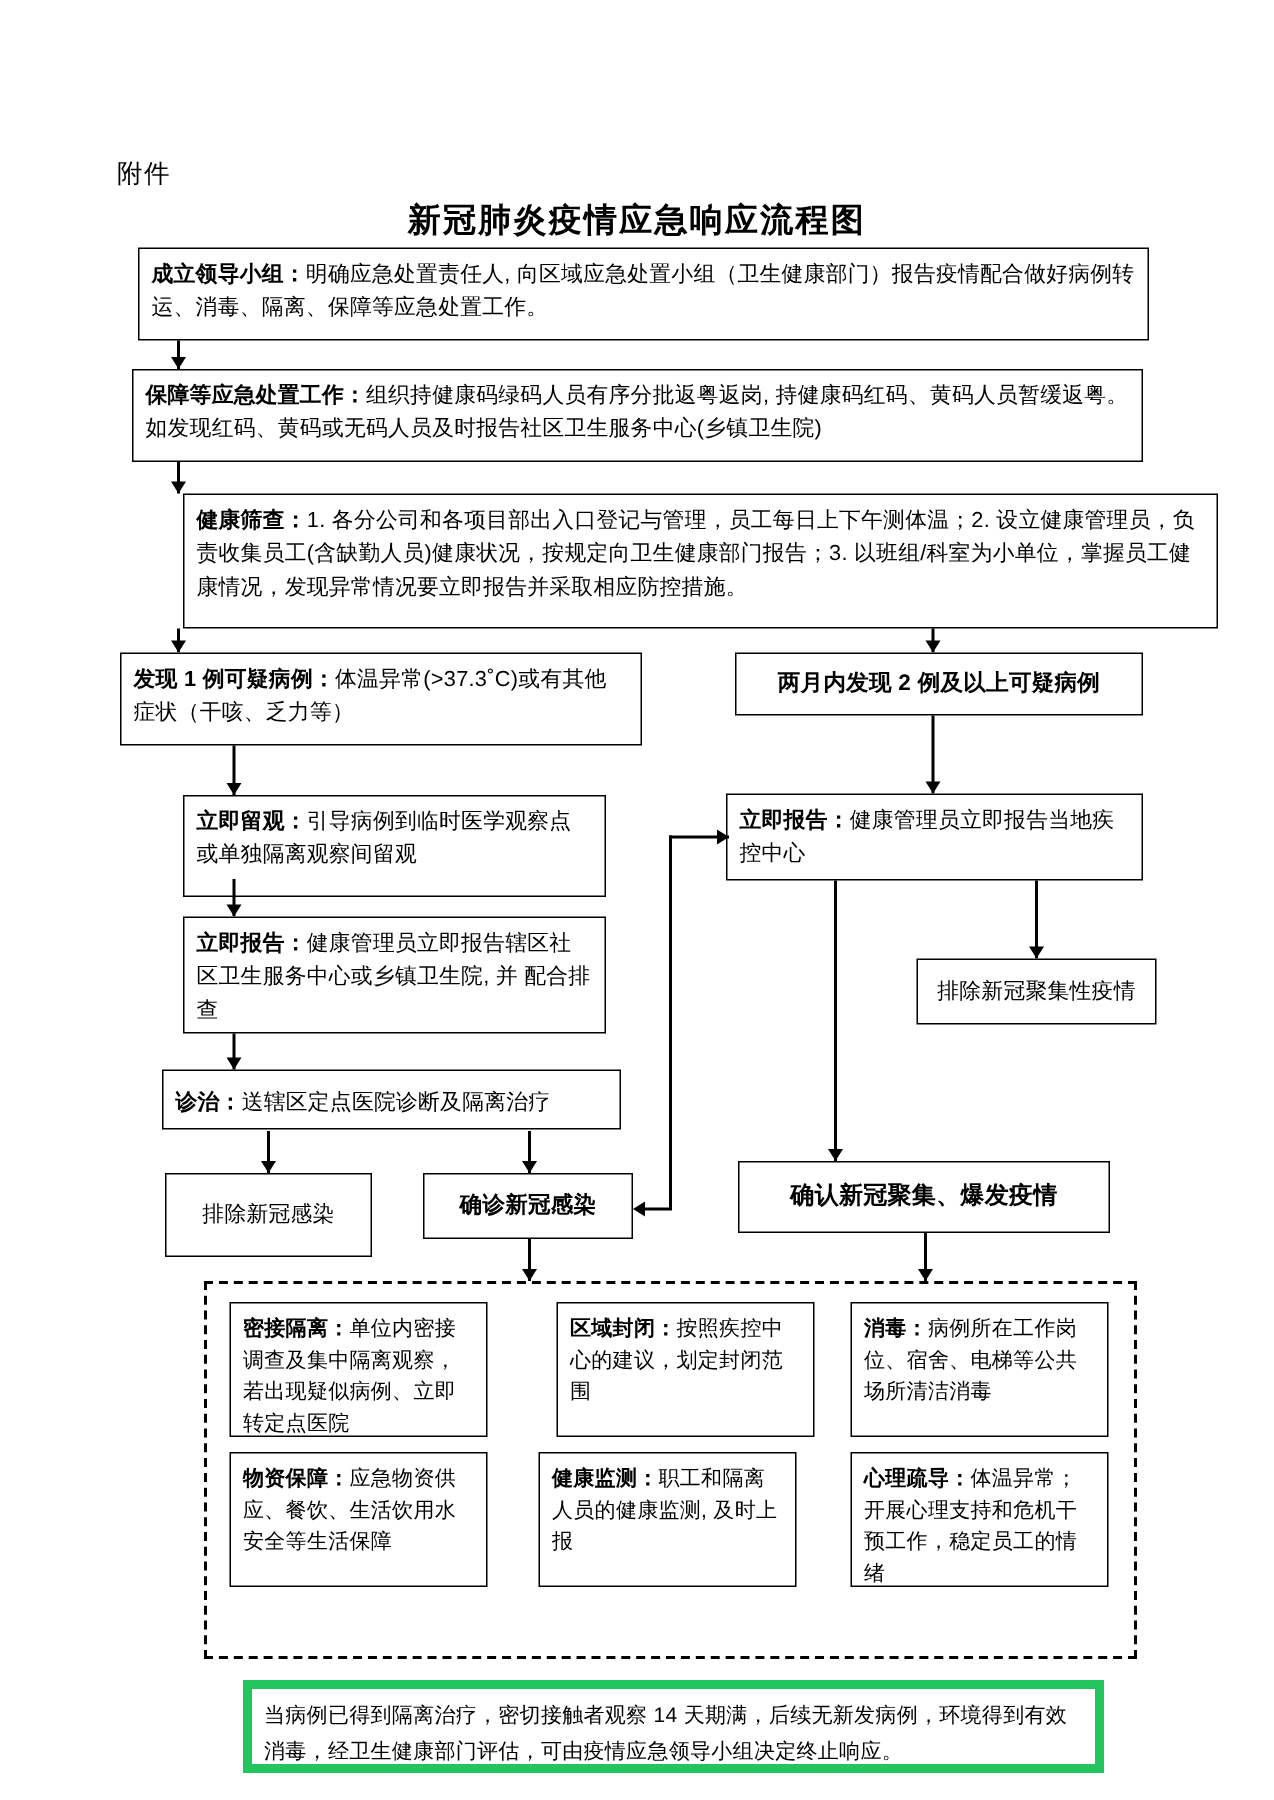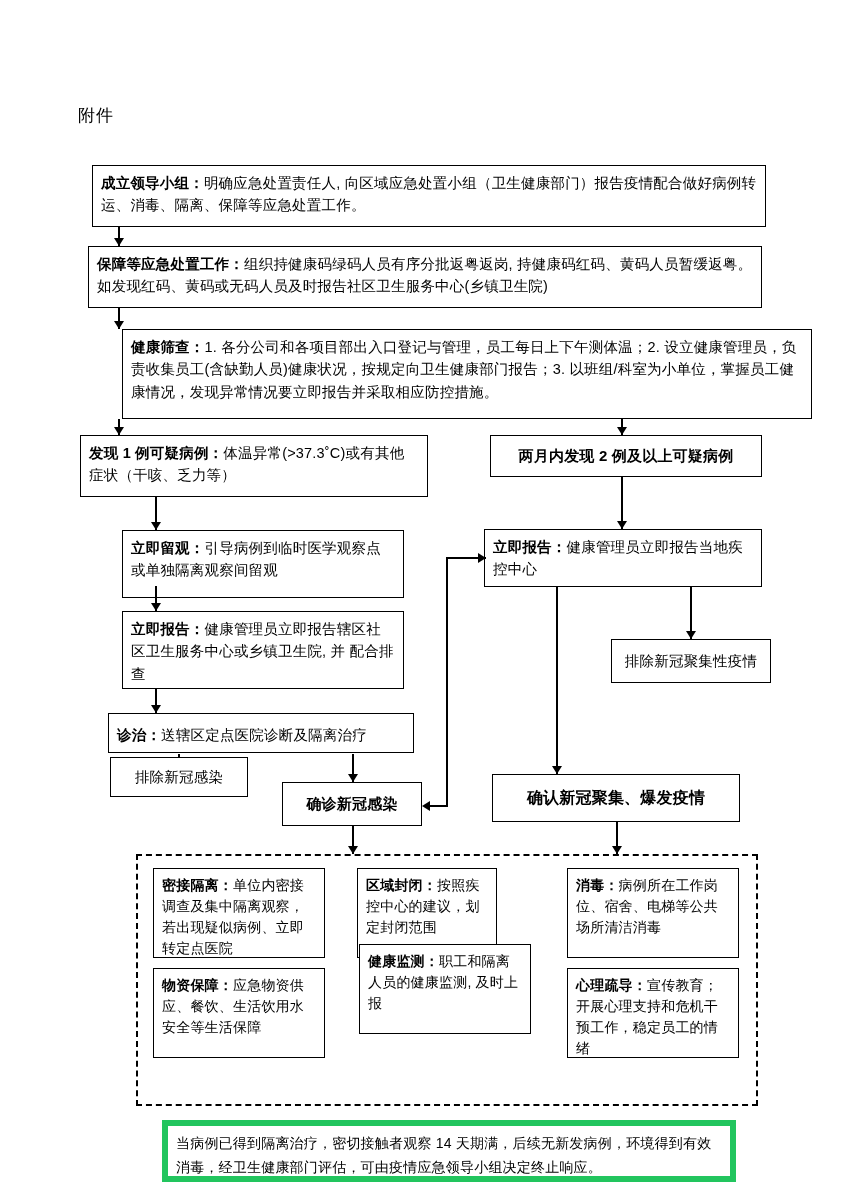--- a/index.html
+++ b/index.html
@@ -91,20 +91,21 @@
     border-bottom: 5px solid transparent;
     border-right: 8px solid #000;
   }
 </style>
 </head>
 <body>
 
 <div id="page">
 
   <div class="attach-label">附件</div>
+  <div class="doc-title">新冠肺炎疫情应急响应流程图</div>
 
   <div class="box" style="left:92px; top:165px; width:674px; height:62px;">
     <b>成立领导小组：</b><span>明确应急处置责任人, 向区域应急处置小组（卫生健康部门）报告疫情配合做好病例转运、消毒、隔离、保障等应急处置工作。</span>
   </div>
 
   <div class="arrow" style="left:118px; top:227px; width:2px; height:19px;"></div>
   <div class="ah-down" style="left:114px; top:238px;"></div>
 
   <div class="box" style="left:88px; top:246px; width:674px; height:62px;">
     <b>保障等应急处置工作：</b><span>组织持健康码绿码人员有序分批返粤返岗, 持健康码红码、黄码人员暂缓返粤。如发现红码、黄码或无码人员及时报告社区卫生服务中心(乡镇卫生院)</span>
@@ -165,21 +166,21 @@
   <div class="ah-down" style="left:151px; top:705px;"></div>
   <div class="box centerv" style="left:108px; top:713px; width:306px; height:40px;align-items:flex-end;">
     <span><b>诊治：</b><span>送辖区定点医院诊断及隔离治疗</span></span>
   </div>
 
   <div class="arrow" style="left:178px; top:754px; width:2px; height:28px;"></div>
   <div class="ah-down" style="left:174px; top:774px;"></div>
   <div class="arrow" style="left:352px; top:754px; width:2px; height:28px;"></div>
   <div class="ah-down" style="left:348px; top:774px;"></div>
 
-  <div class="box center" style="left:110px; top:757px; width:138px; height:40px;">
+  <div class="box center" style="left:110px; top:782px; width:138px; height:56px;">
     <span>排除新冠感染</span>
   </div>
   <div class="box center" style="left:282px; top:782px; width:140px; height:44px; font-weight:bold; font-size:15px;">
     <span>确诊新冠感染</span>
   </div>
 
   <div class="arrow" style="left:446px; top:667px; width:2px; height:139px;"></div>
   <div class="arrow" style="left:428px; top:805px; width:20px; height:2px;"></div>
   <div class="ah-left" style="left:422px; top:801px;"></div>
 
@@ -192,34 +193,34 @@
   <div class="arrow" style="left:352px; top:826px; width:2px; height:28px;"></div>
   <div class="ah-down" style="left:348px; top:846px;"></div>
   <div class="arrow" style="left:616px; top:822px; width:2px; height:32px;"></div>
   <div class="ah-down" style="left:612px; top:846px;"></div>
 
   <div class="dashed-group" style="left:136px; top:854px; width:622px; height:252px;"></div>
 
   <div class="box" style="left:153px; top:868px; width:172px; height:90px; font-size:14px; line-height:1.5;">
     <b>密接隔离：</b><span>单位内密接调查及集中隔离观察，若出现疑似病例、立即转定点医院</span>
   </div>
-  <div class="box" style="left:357px; top:868px; width:140px; height:90px; font-size:14px; line-height:1.5;">
+  <div class="box" style="left:371px; top:868px; width:172px; height:90px; font-size:14px; line-height:1.5;">
     <b>区域封闭：</b><span>按照疾控中心的建议，划定封闭范围</span>
   </div>
   <div class="box" style="left:567px; top:868px; width:172px; height:90px; font-size:14px; line-height:1.5;">
     <b>消毒：</b><span>病例所在工作岗位、宿舍、电梯等公共场所清洁消毒</span>
   </div>
 
   <div class="box" style="left:153px; top:968px; width:172px; height:90px; font-size:14px; line-height:1.5;">
     <b>物资保障：</b><span>应急物资供应、餐饮、生活饮用水安全等生活保障</span>
   </div>
-  <div class="box" style="left:359px; top:944px; width:172px; height:90px; font-size:14px; line-height:1.5;">
+  <div class="box" style="left:359px; top:968px; width:172px; height:90px; font-size:14px; line-height:1.5;">
     <b>健康监测：</b><span>职工和隔离人员的健康监测, 及时上报</span>
   </div>
   <div class="box" style="left:567px; top:968px; width:172px; height:90px; font-size:14px; line-height:1.5;">
-    <b>心理疏导：</b><span>宣传教育；开展心理支持和危机干预工作，稳定员工的情绪</span>
+    <b>心理疏导：</b><span>体温异常；开展心理支持和危机干预工作，稳定员工的情绪</span>
   </div>
 
   <div class="box" style="left:162px; top:1120px; width:574px; height:62px; border:6px solid #22c55e; font-size:14px; line-height:1.7;">
     <span>当病例已得到隔离治疗，密切接触者观察 14 天期满，后续无新发病例，环境得到有效消毒，经卫生健康部门评估，可由疫情应急领导小组决定终止响应。</span>
   </div>
 
 </div>
 
 </body></html>

